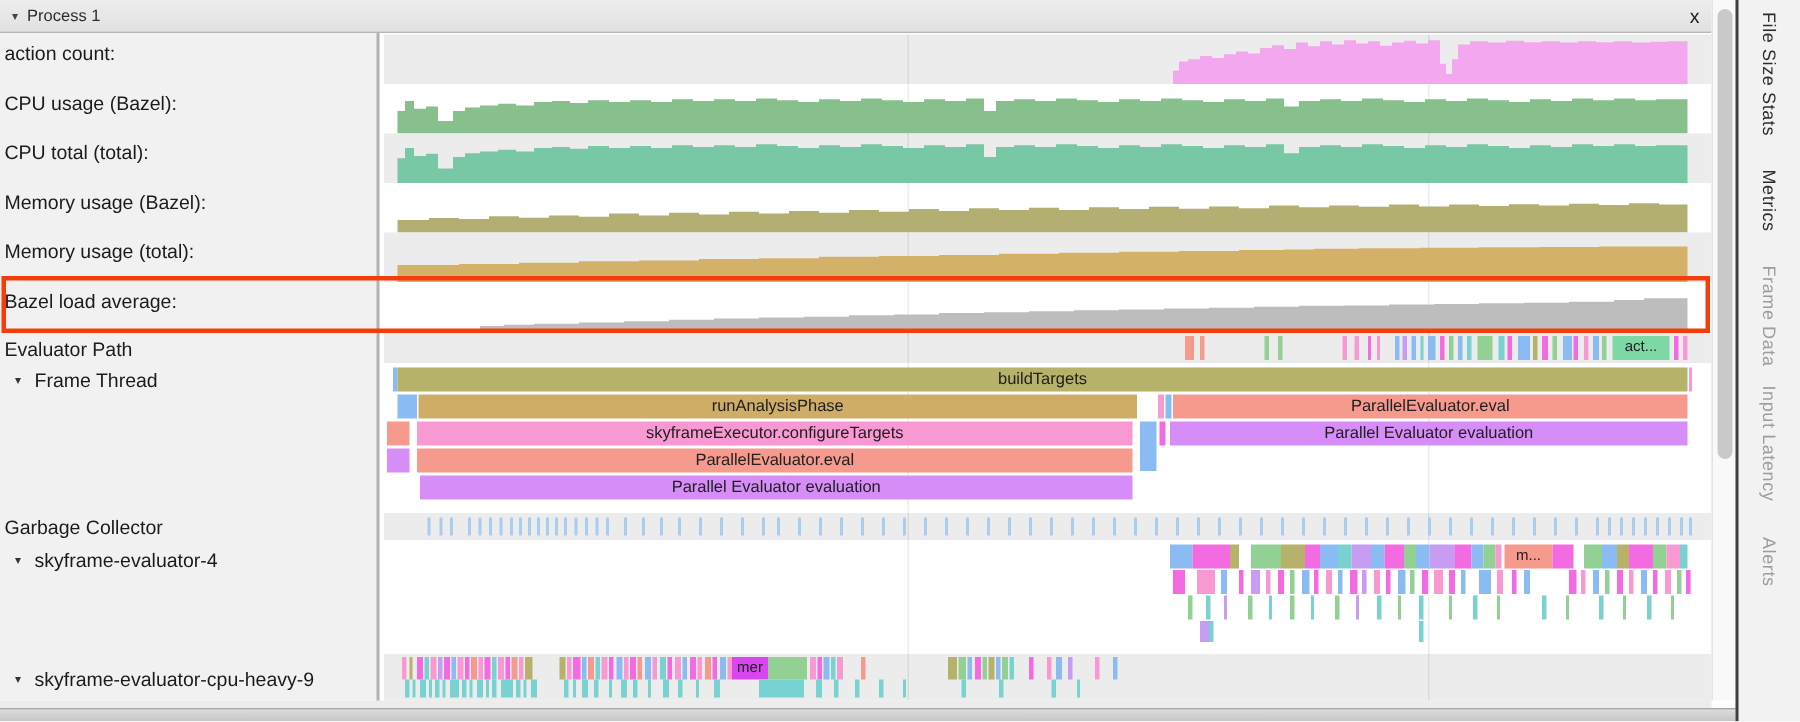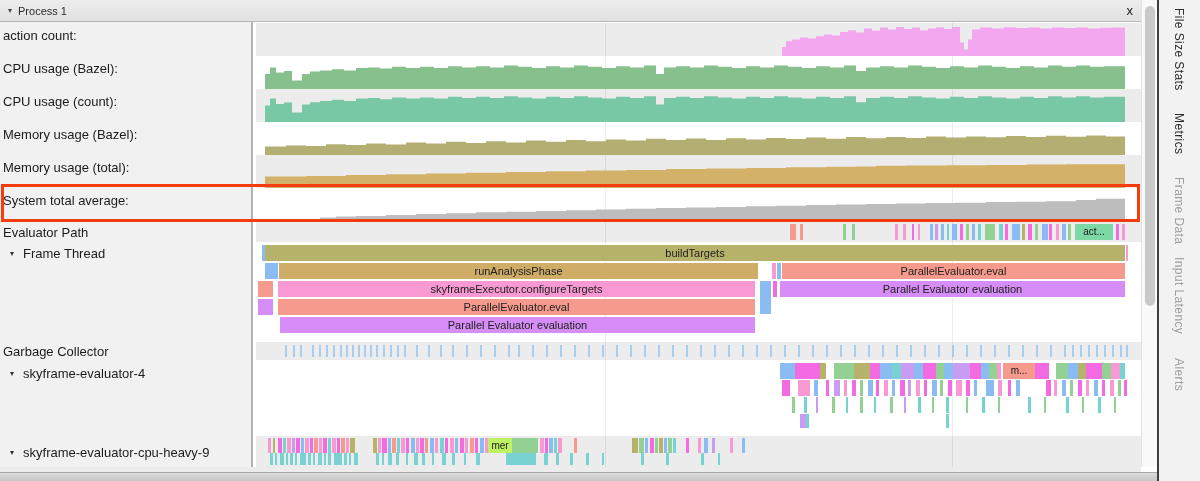--- a/index.html
+++ b/index.html
@@ -40,24 +40,24 @@
   <div class="header">
     <span class="tri">▾</span>
     <span>Process 1</span>
     <span class="close">x</span>
   </div>
 
   <div class="labelcol"></div>
   <div id="labels">
       <div class="rowlabel" style="left: 3px; top: 28px;"><span>action count:</span></div>
       <div class="rowlabel" style="left: 3px; top: 61px;"><span>CPU usage (Bazel):</span></div>
-      <div class="rowlabel" style="left: 3px; top: 94px;"><span>CPU usage (count):</span></div>
+      <div class="rowlabel" style="left: 3px; top: 94px;"><span>CPU total (total):</span></div>
       <div class="rowlabel" style="left: 3px; top: 127px;"><span>Memory usage (Bazel):</span></div>
       <div class="rowlabel" style="left: 3px; top: 160px;"><span>Memory usage (total):</span></div>
-      <div class="rowlabel" style="left: 3px; top: 193px;"><span>System total average:</span></div>
+      <div class="rowlabel" style="left: 3px; top: 193px;"><span>Bazel load average:</span></div>
       <div class="rowlabel" style="left: 3px; top: 225px;"><span>Evaluator Path</span></div>
       <div class="rowlabel" style="left: 10px; top: 246px;"><span class="arrow">▾</span><span>Frame Thread</span></div>
       <div class="rowlabel" style="left: 3px; top: 344px;"><span>Garbage Collector</span></div>
       <div class="rowlabel" style="left: 10px; top: 366px;"><span class="arrow">▾</span><span>skyframe-evaluator-4</span></div>
       <div class="rowlabel" style="left: 10px; top: 445px;"><span class="arrow">▾</span><span>skyframe-evaluator-cpu-heavy-9</span></div>
     </div>
   <div id="tracks">
       <div class="rowbg" style="left: 256px; top: 23px; width: 885px; height: 33px; background: rgb(236, 236, 236);"></div>
       <div class="rowbg" style="left: 256px; top: 56px; width: 885px; height: 33px; background: rgb(255, 255, 255);"></div>
       <div class="rowbg" style="left: 256px; top: 89px; width: 885px; height: 33px; background: rgb(236, 236, 236);"></div>
@@ -335,21 +335,21 @@
       <div class="blk" style="left: 440px; top: 438px; width: 4px; height: 15px; background: rgb(120, 210, 210); line-height: 15px;"></div>
       <div class="blk" style="left: 445px; top: 438px; width: 3px; height: 15px; background: rgb(243, 106, 226); line-height: 15px;"></div>
       <div class="blk" style="left: 450px; top: 438px; width: 4px; height: 15px; background: rgb(249, 153, 211); line-height: 15px;"></div>
       <div class="blk" style="left: 455px; top: 438px; width: 3px; height: 15px; background: rgb(138, 187, 243); line-height: 15px;"></div>
       <div class="blk" style="left: 460px; top: 438px; width: 4px; height: 15px; background: rgb(243, 106, 226); line-height: 15px;"></div>
       <div class="blk" style="left: 465px; top: 438px; width: 3px; height: 15px; background: rgb(249, 153, 211); line-height: 15px;"></div>
       <div class="blk" style="left: 470px; top: 438px; width: 4px; height: 15px; background: rgb(247, 154, 142); line-height: 15px;"></div>
       <div class="blk" style="left: 475px; top: 438px; width: 3px; height: 15px; background: rgb(243, 106, 226); line-height: 15px;"></div>
       <div class="blk" style="left: 480px; top: 438px; width: 4px; height: 15px; background: rgb(138, 187, 243); line-height: 15px;"></div>
       <div class="blk" style="left: 485px; top: 438px; width: 3px; height: 15px; background: rgb(249, 153, 211); line-height: 15px;"></div>
-      <div class="blk" style="left: 488px; top: 438px; width: 24px; height: 15px; background: #bef264; line-height: 15px; font-size: 10px;">mer</div>
+      <div class="blk" style="left: 488px; top: 438px; width: 24px; height: 15px; background: #d946ef; line-height: 15px; font-size: 10px;">mer</div>
       <div class="blk" style="left: 512px; top: 438px; width: 26px; height: 15px; background: rgb(146, 209, 147); line-height: 15px;"></div>
       <div class="blk" style="left: 540px; top: 438px; width: 4px; height: 15px; background: rgb(249, 153, 211); line-height: 15px;"></div>
       <div class="blk" style="left: 545px; top: 438px; width: 3px; height: 15px; background: rgb(243, 106, 226); line-height: 15px;"></div>
       <div class="blk" style="left: 549px; top: 438px; width: 4px; height: 15px; background: rgb(138, 187, 243); line-height: 15px;"></div>
       <div class="blk" style="left: 554px; top: 438px; width: 3px; height: 15px; background: rgb(120, 210, 210); line-height: 15px;"></div>
       <div class="blk" style="left: 558px; top: 438px; width: 4px; height: 15px; background: rgb(249, 153, 211); line-height: 15px;"></div>
       <div class="blk" style="left: 574px; top: 438px; width: 3px; height: 15px; background: rgb(247, 154, 142); line-height: 15px;"></div>
       <div class="blk" style="left: 632px; top: 438px; width: 6px; height: 15px; background: rgb(182, 178, 105); line-height: 15px;"></div>
       <div class="blk" style="left: 639px; top: 438px; width: 5px; height: 15px; background: rgb(146, 209, 147); line-height: 15px;"></div>
       <div class="blk" style="left: 645px; top: 438px; width: 3px; height: 15px; background: rgb(138, 187, 243); line-height: 15px;"></div>

